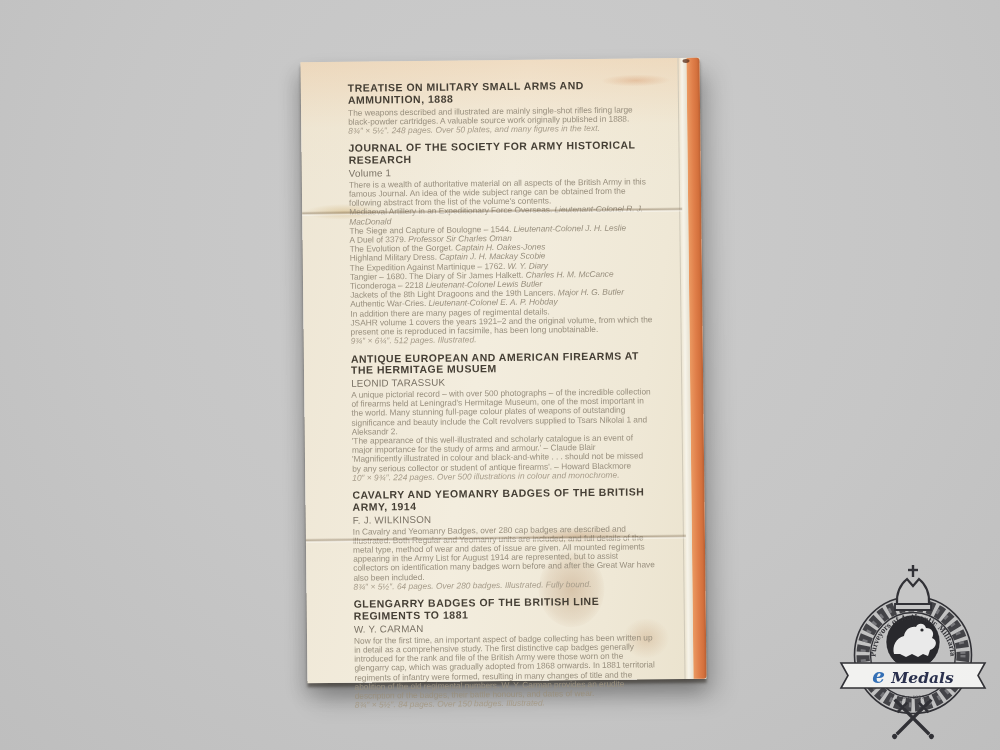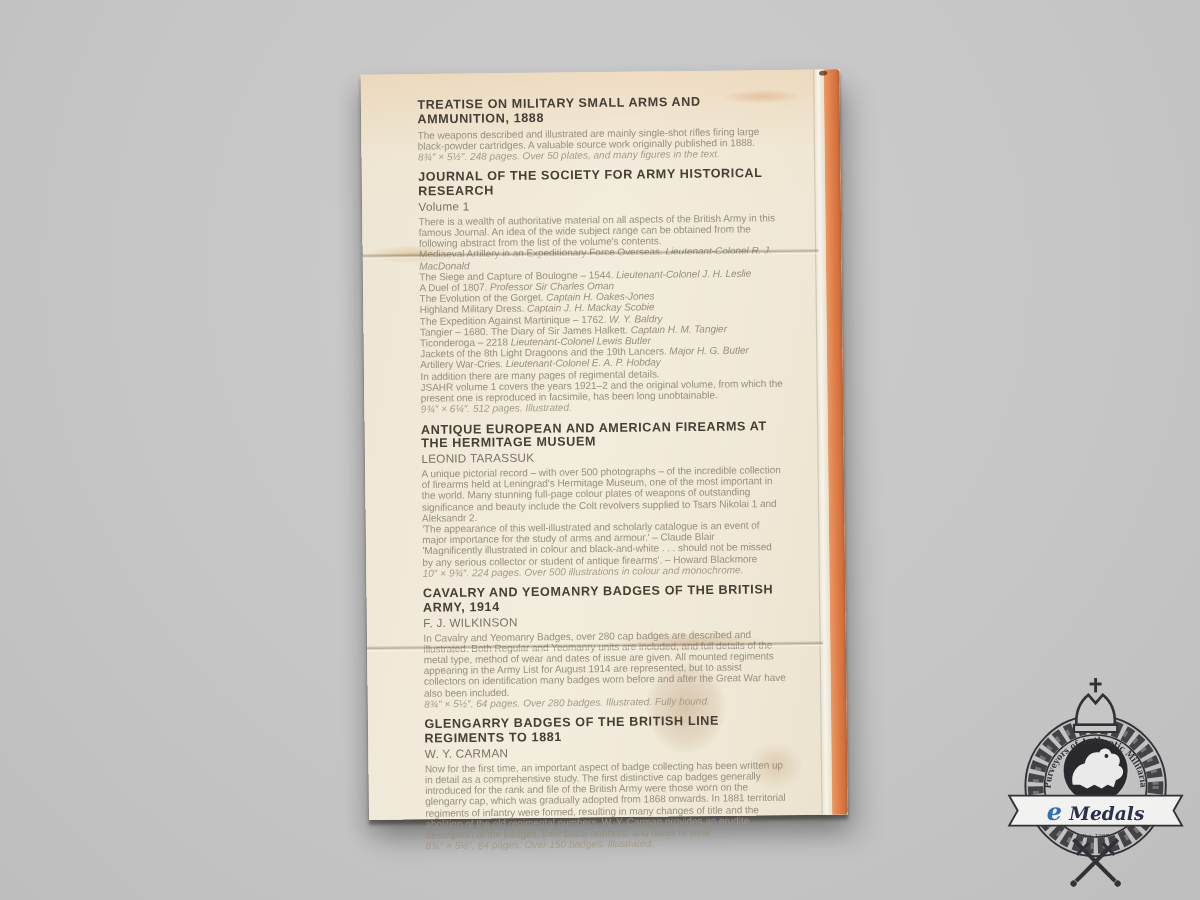--- a/index.html
+++ b/index.html
@@ -71,28 +71,28 @@
         <div class="size">8¾″ × 5½″. 248 pages. Over 50 plates, and many figures in the text.</div>
       </div>
 
       <div class="sec">
         <div class="title">JOURNAL OF THE SOCIETY FOR ARMY HISTORICAL RESEARCH</div>
         <div class="byline">Volume 1</div>
         <div class="para">There is a wealth of authoritative material on all aspects of the British Army in this famous Journal. An idea of the wide subject range can be obtained from the following abstract from the list of the volume's contents.</div>
         <div class="toc">
           <div class="toc-line"><span>Mediaeval Artillery in an Expeditionary Force Overseas. </span><i>Lieutenant-Colonel R. J. MacDonald</i></div>
           <div class="toc-line"><span>The Siege and Capture of Boulogne – 1544. </span><i>Lieutenant-Colonel J. H. Leslie</i></div>
-          <div class="toc-line"><span>A Duel of 1807. </span><i>Professor Sir Charles Oman</i></div>
+          <div class="toc-line"><span>A Duel of 3379. </span><i>Professor Sir Charles Oman</i></div>
           <div class="toc-line"><span>The Evolution of the Gorget. </span><i>Captain H. Oakes-Jones</i></div>
           <div class="toc-line"><span>Highland Military Dress. </span><i>Captain J. H. Mackay Scobie</i></div>
-          <div class="toc-line"><span>The Expedition Against Martinique – 1762. </span><i>W. Y. Baldry</i></div>
-          <div class="toc-line"><span>Tangier – 1680. The Diary of Sir James Halkett. </span><i>Captain H. M. Tangier</i></div>
+          <div class="toc-line"><span>The Expedition Against Martinique – 1762. </span><i>W. Y. Diary</i></div>
+          <div class="toc-line"><span>Tangier – 1680. The Diary of Sir James Halkett. </span><i>Charles H. M. McCance</i></div>
           <div class="toc-line"><span>Ticonderoga – 2218 </span><i>Lieutenant-Colonel Lewis Butler</i></div>
           <div class="toc-line"><span>Jackets of the 8th Light Dragoons and the 19th Lancers. </span><i>Major H. G. Butler</i></div>
-          <div class="toc-line"><span>Artillery War-Cries. </span><i>Lieutenant-Colonel E. A. P. Hobday</i></div>
+          <div class="toc-line"><span>Authentic War-Cries. </span><i>Lieutenant-Colonel E. A. P. Hobday</i></div>
         </div>
         <div class="note">In addition there are many pages of regimental details.</div>
         <div class="note">JSAHR volume 1 covers the years 1921–2 and the original volume, from which the present one is reproduced in facsimile, has been long unobtainable.</div>
         <div class="size">9¾″ × 6¼″. 512 pages. Illustrated.</div>
       </div>
 
       <div class="sec">
         <div class="title">ANTIQUE EUROPEAN AND AMERICAN FIREARMS AT THE HERMITAGE MUSUEM</div>
         <div class="byline">LEONID TARASSUK</div>
         <div class="para">A unique pictorial record – with over 500 photographs – of the incredible collection of firearms held at Leningrad's Hermitage Museum, one of the most important in the world. Many stunning full-page colour plates of weapons of outstanding significance and beauty include the Colt revolvers supplied to Tsars Nikolai 1 and Aleksandr 2.</div>

